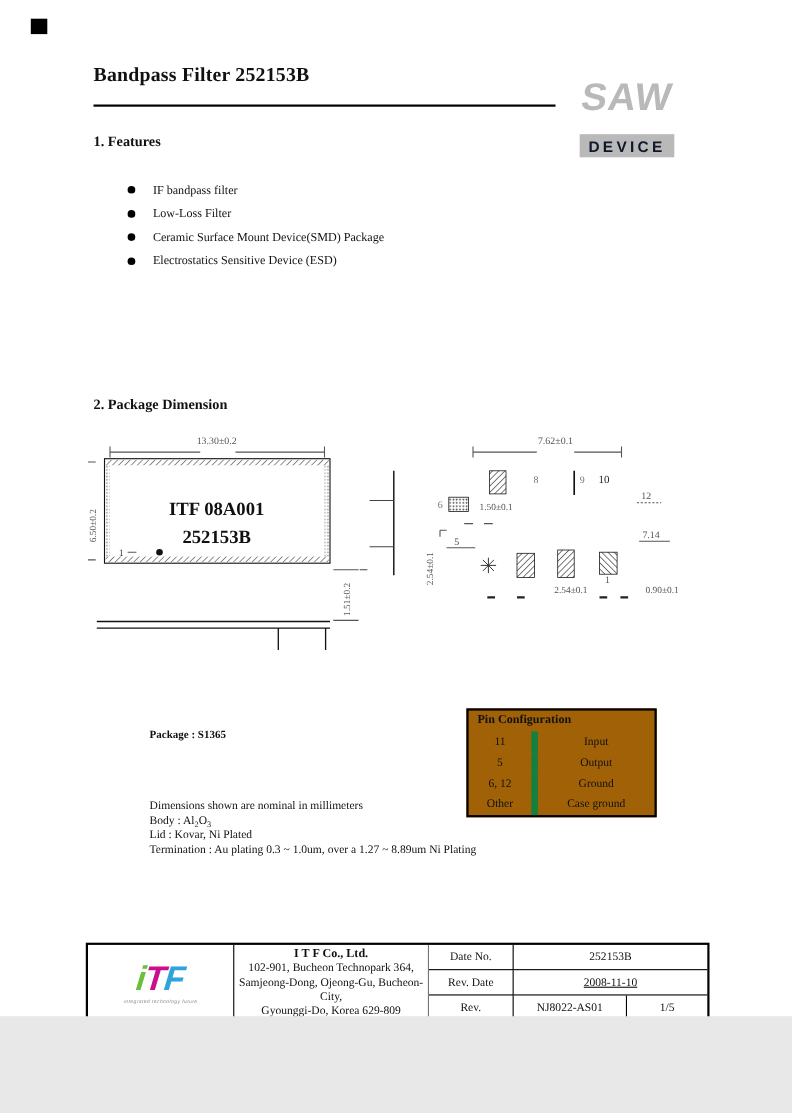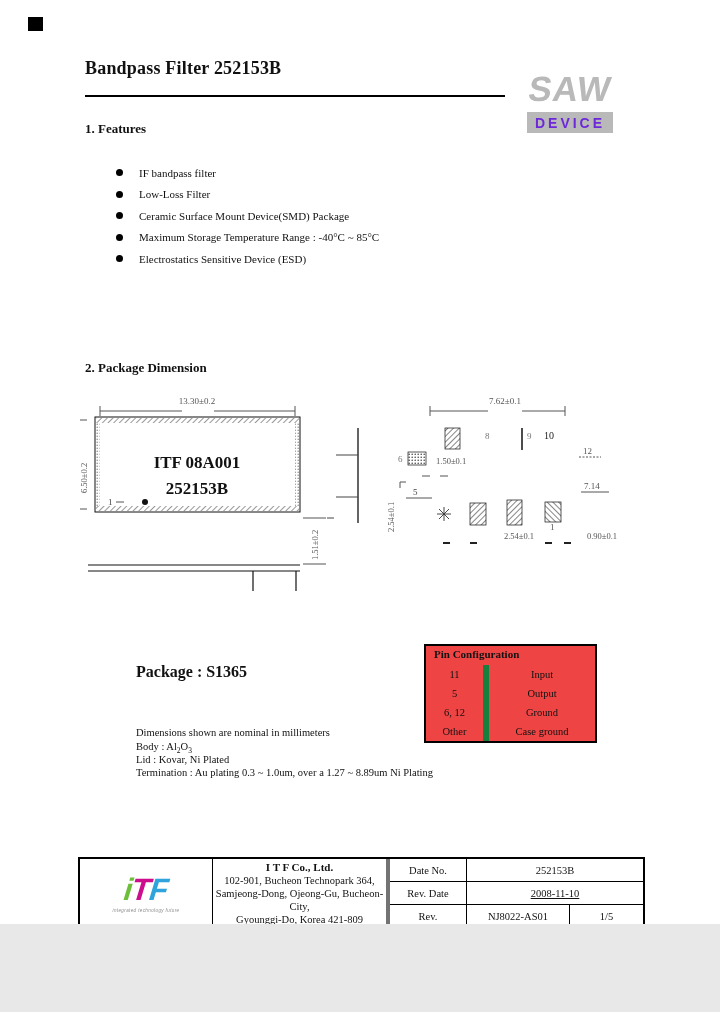--- a/index.html
+++ b/index.html
@@ -8,52 +8,52 @@
   .page *{box-sizing:border-box;}
   .abs{position:absolute;}
 
   .corner-mark{left:28px;top:17px;width:15px;height:14px;background:#000;}
 
   .doc-title{left:85px;top:58px;font-size:18px;font-weight:bold;letter-spacing:.2px;}
   .title-rule{left:85px;top:95px;width:420px;height:2px;background:#000;}
 
   .saw-logo{left:527px;top:70px;width:86px;text-align:center;font-family:"Liberation Sans","DejaVu Sans",sans-serif;}
   .saw-word{font-size:35px;font-weight:bold;color:#b9b9b9;line-height:38px;transform:skewX(-8deg);letter-spacing:1px;}
-  .saw-device{margin-top:4px;height:21px;background:#b9b9b9;color:#6d28d9;font-size:14px;font-weight:bold;
+  .saw-device{margin-top:14px;height:21px;background:#b9b9b9;color:#0f172a;font-size:14px;font-weight:bold;
               letter-spacing:3px;display:flex;align-items:center;justify-content:center;text-align:center;}
 
   .sec-heading{font-size:13px;font-weight:bold;}
   .features-heading{left:85px;top:121px;}
   .pkg-heading{left:85px;top:360px;}
 
   .features-list{left:116px;top:162px;width:420px;}
   .feat-row{display:flex;align-items:center;height:21.5px;font-size:11px;}
   .bullet-dot{width:7px;height:7px;border-radius:50%;background:#000;margin-right:16px;flex:0 0 auto;}
 
   .drawing-svg{left:78px;top:390px;}
   .drawing-svg text{font-family:"Liberation Serif","DejaVu Serif",serif;}
 
-  .pin-table{left:424px;top:644px;width:173px;border:2px solid #000;background:#ef4444;}
+  .pin-table{left:424px;top:644px;width:173px;border:2px solid #000;background:#a16207;}
   .pt-header{font-size:11px;font-weight:bold;padding:2px 0 1px 8px;height:19px;}
   .pt-body{display:grid;grid-template-columns:57px 1fr;}
   .pt-cell{height:19px;line-height:19px;font-size:10.5px;text-align:center;}
   .pt-fn{border-left:6px solid #15803d;}
 
-  .pkg-label{left:136px;top:663px;font-size:16px;font-weight:bold;}
+  .pkg-label{left:136px;top:663px;font-size:10px;font-weight:bold;}
 
   .note-line{left:136px;font-size:10.5px;}
   .note1{top:727px;} .note2{top:741px;} .note3{top:754px;} .note4{top:767px;}
   .note-line sub{font-size:7.5px;}
 
   .footer-table{left:78px;top:857px;width:567px;height:73px;border:2px solid #000;
                 display:grid;grid-template-columns:133px 177px 77px 103px 73px;grid-template-rows:1fr 1fr 1fr;
                 font-size:10.5px;}
   .fc{display:flex;align-items:center;justify-content:center;text-align:center;}
   .cell-logo{grid-area:1/1/4/2;border-right:1px solid #000;flex-direction:column;}
-  .cell-company{grid-area:1/2/4/3;border-right:4px solid #737373;flex-direction:column;line-height:13px;}
+  .cell-company{grid-area:1/2/4/3;border-right:1px solid #737373;flex-direction:column;line-height:13px;}
   .company-name{font-weight:bold;font-size:11px;}
   .flabel1{grid-area:1/3/2/4;border-right:1px solid #000;border-bottom:1px solid #000;}
   .fvalue1{grid-area:1/4/2/6;border-bottom:1px solid #000;}
   .flabel2{grid-area:2/3/3/4;border-right:1px solid #000;border-bottom:1px solid #000;}
   .fvalue2{grid-area:2/4/3/6;border-bottom:1px solid #000;text-decoration:underline;}
   .flabel3{grid-area:3/3/4/4;border-right:1px solid #000;}
   .fvalue3a{grid-area:3/4/4/5;border-right:1px solid #000;}
   .fvalue3b{grid-area:3/5/4/6;}
 
   .itf-letters{font-family:"Liberation Sans","DejaVu Sans",sans-serif;font-weight:bold;font-style:italic;
@@ -84,24 +84,20 @@
         <span class="bullet-dot"></span>
         <span>IF bandpass filter</span>
       </div>
     <div class="feat-row">
         <span class="bullet-dot"></span>
         <span>Low-Loss Filter</span>
       </div>
     <div class="feat-row">
         <span class="bullet-dot"></span>
         <span>Ceramic Surface Mount Device(SMD) Package</span>
-      </div>
-    <div class="feat-row">
-        <span class="bullet-dot"></span>
-        <span>Maximum Storage Temperature Range : -40°C ~ 85°C</span>
       </div>
     <div class="feat-row">
         <span class="bullet-dot"></span>
         <span>Electrostatics Sensitive Device (ESD)</span>
       </div>
   </div>
 
   <div class="abs sec-heading pkg-heading">2. Package Dimension</div>
 
   <svg class="abs drawing-svg" width="560" height="215" viewBox="0 0 560 215">
@@ -202,21 +198,21 @@
 
   <div class="abs footer-table">
     <div class="fc cell-logo">
       <div class="itf-letters"><span class="itf-i">i</span><span class="itf-t">T</span><span class="itf-f">F</span></div>
       <div class="itf-tagline">integrated technology future</div>
     </div>
     <div class="fc cell-company">
       <div class="company-name">I T F   Co., Ltd.</div>
       <div>102-901, Bucheon Technopark 364,</div>
       <div>Samjeong-Dong, Ojeong-Gu, Bucheon-City,</div>
-      <div>Gyounggi-Do, Korea 421-809</div>
+      <div>Gyounggi-Do, Korea 629-809</div>
     </div>
     <div class="fc flabel1">Date No.</div>
     <div class="fc fvalue1">252153B</div>
     <div class="fc flabel2">Rev. Date</div>
     <div class="fc fvalue2">2008-11-10</div>
     <div class="fc flabel3">Rev.</div>
     <div class="fc fvalue3a">NJ8022-AS01</div>
     <div class="fc fvalue3b">1/5</div>
   </div>
 

